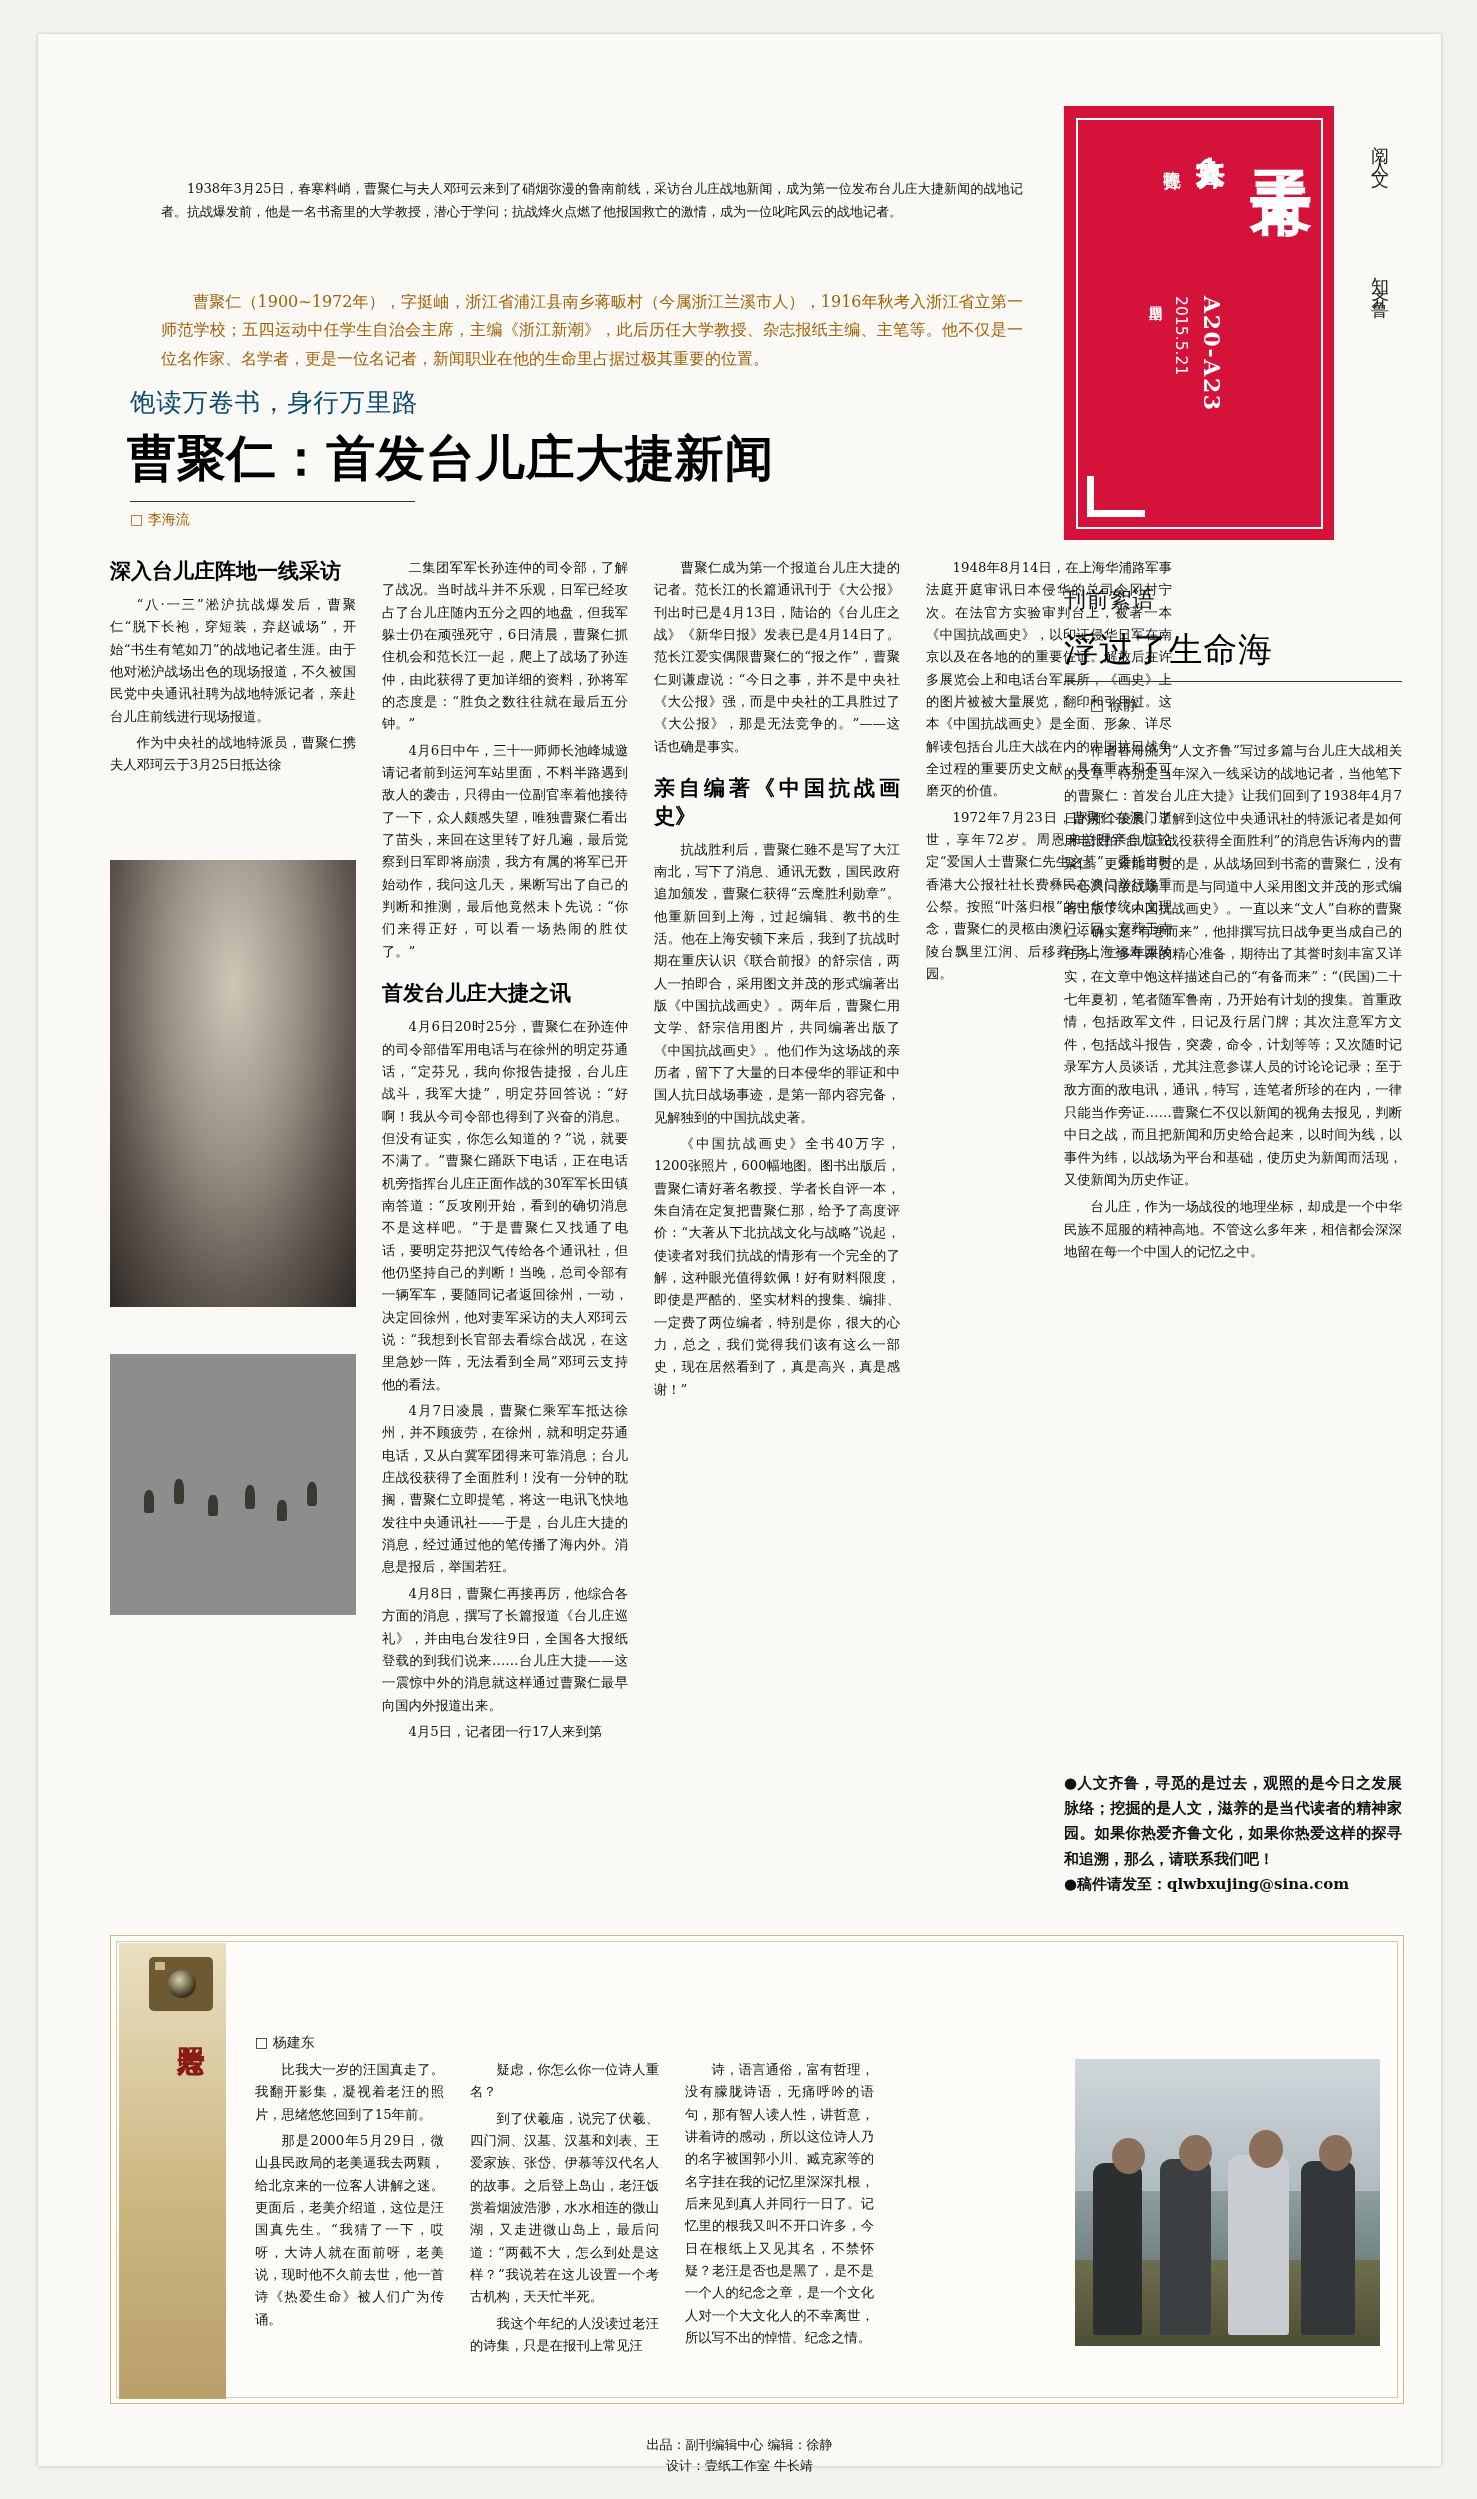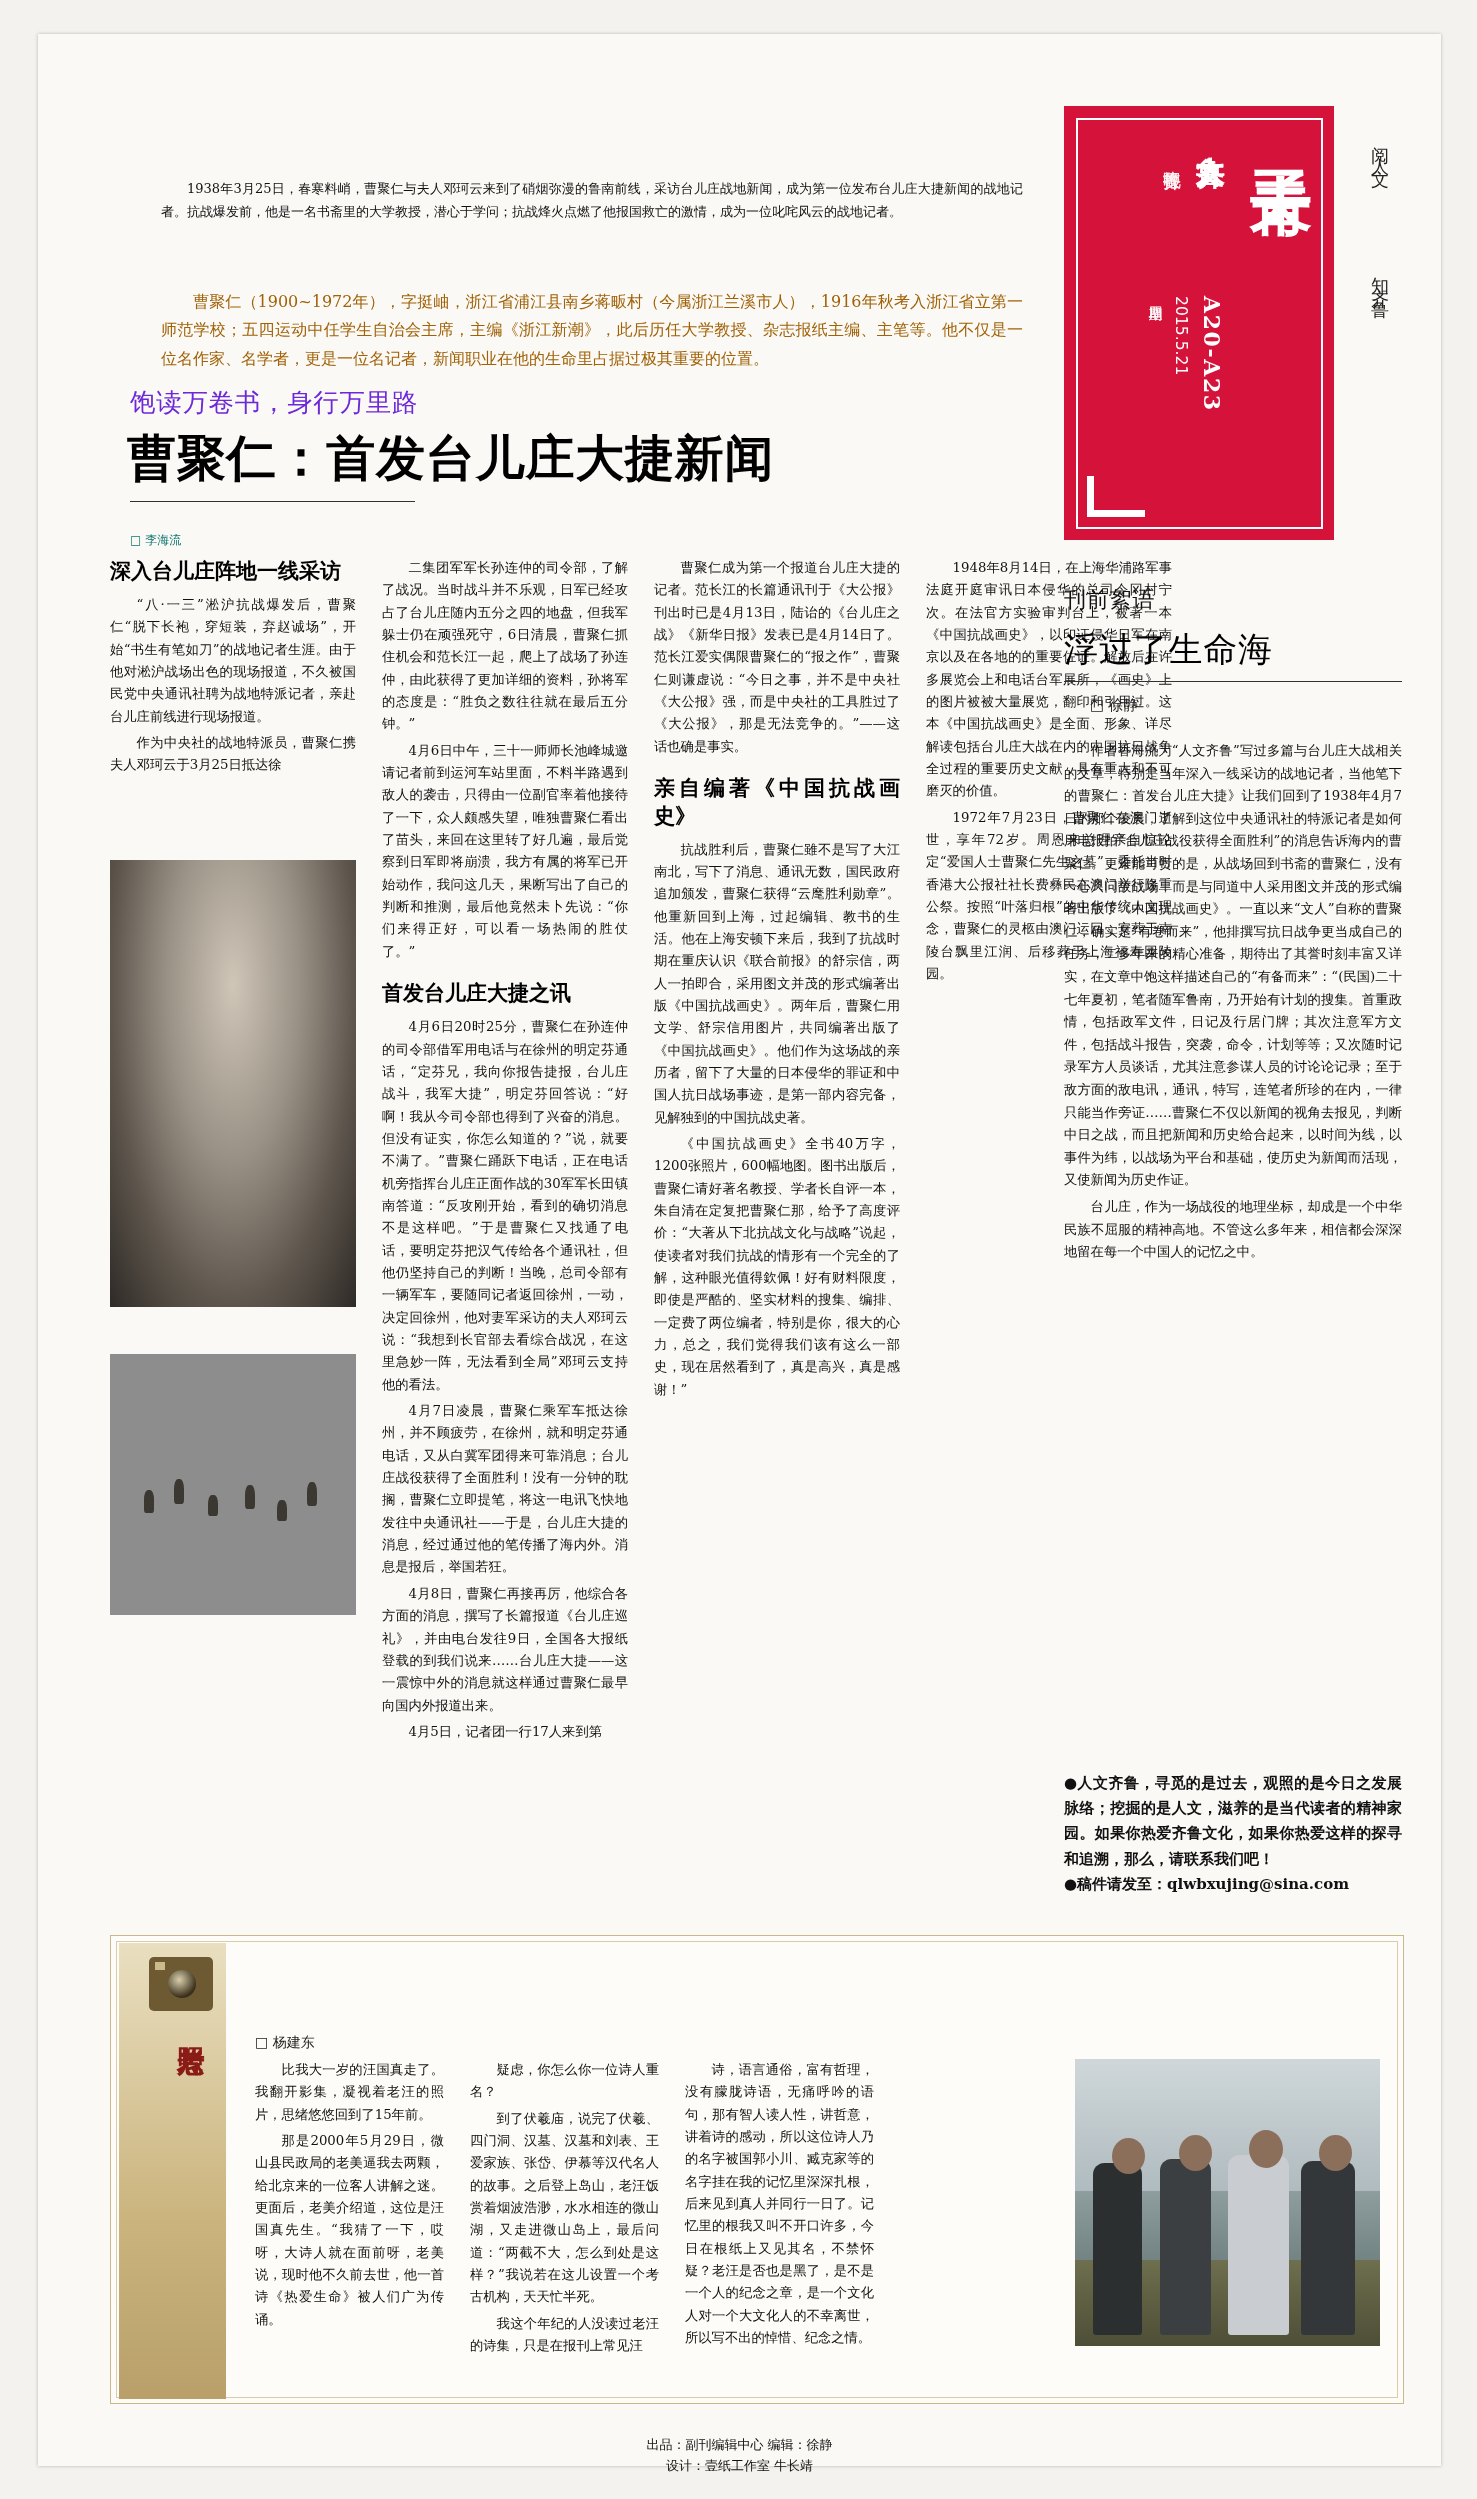--- a/index.html
+++ b/index.html
@@ -176,41 +176,40 @@
     text-indent: 2em;
   }
 
   
   .kicker {
     position: absolute;
     left: 92px;
     top: 352px;
     font-family: Liberation Mono, monospace;
     font-size: 25.4px;
-    color: #6d28d9;
+    color: #0c4a6e;
     letter-spacing: 0.8px;
   }
   .headline {
     position: absolute;
     left: 89px;
     top: 392px;
     font-family: "DejaVu Serif", "Liberation Serif", serif;
     font-weight: bold;
     font-size: 49px;
     color: #000;
     letter-spacing: 0.8px;
   }
   .byline-top {
     position: absolute;
     left: 92px;
     top: 477px;
     font-family: "DejaVu Serif", "Liberation Serif", serif;
-    font-size: 12px;
-    color: #0f766e;
-    margin-top: 21px;
+    font-size: 14px;
+    color: #a16207;
   }
   .rule-main {
     position: absolute;
     left: 92px;
     top: 467px;
     width: 285px;
     height: 0.8px;
     background: #333;
   }
 

